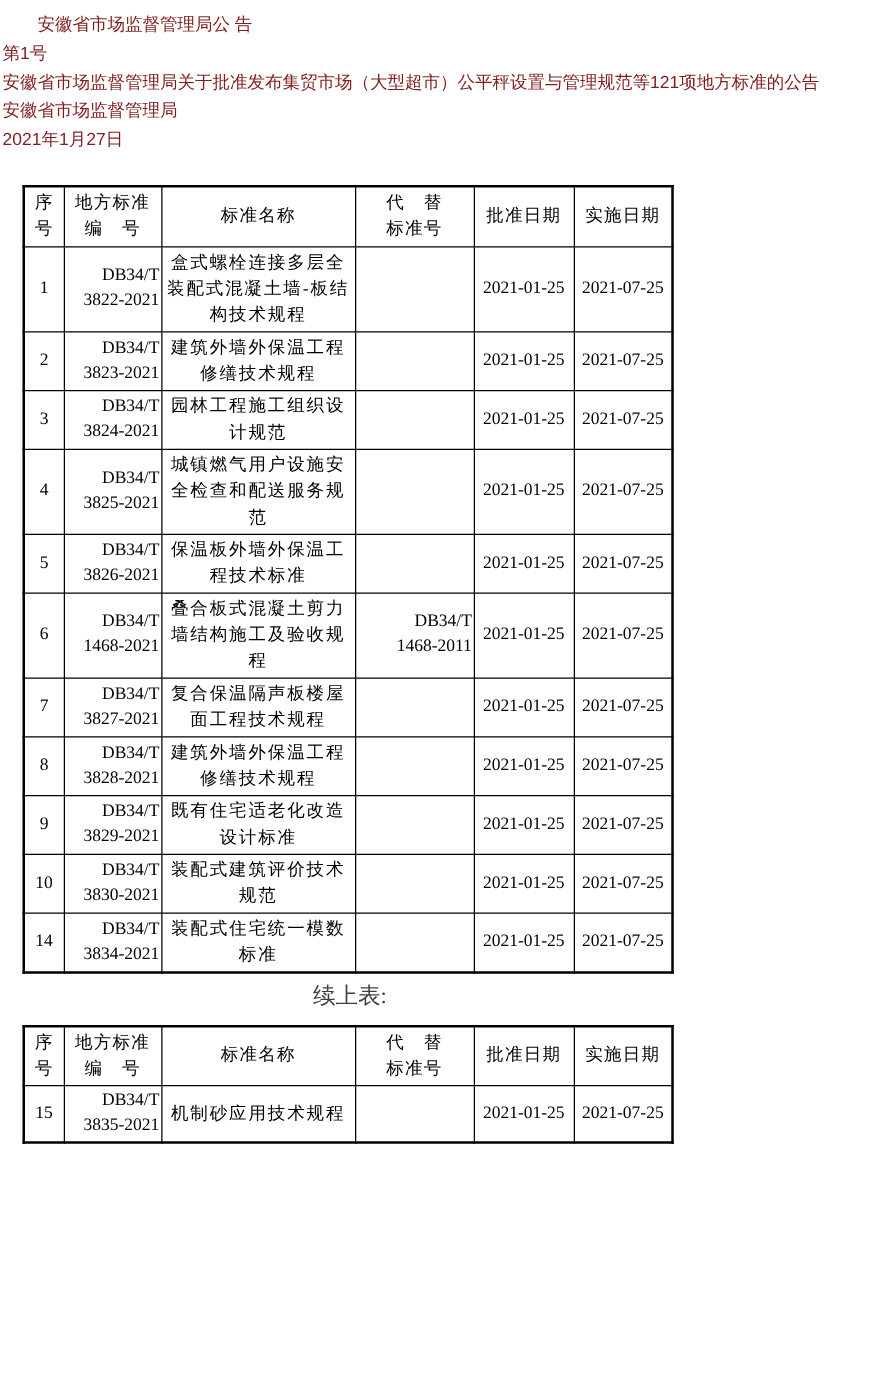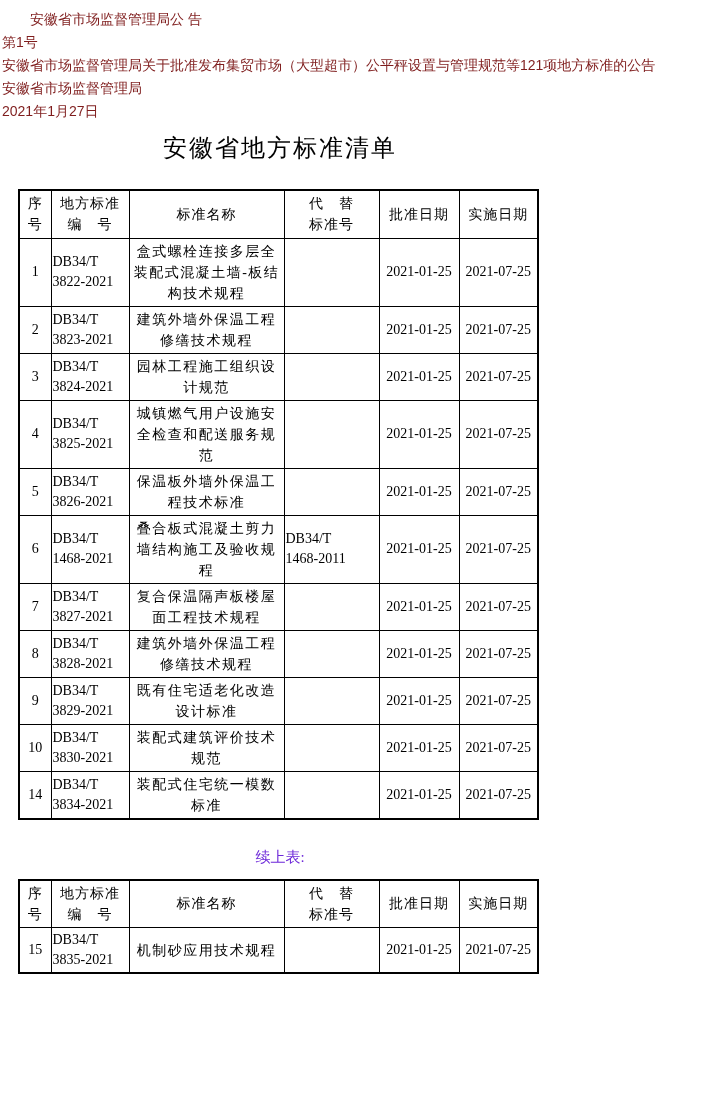--- a/index.html
+++ b/index.html
@@ -53,58 +53,57 @@
   }
   table.std-table th {
     white-space: pre-line;
     line-height: 21px;
     text-align: center;
     letter-spacing: 1px;
   }
   tr.header-row { height: 48px; }
   td.col-seq { text-align: center; }
   td.col-code, td.col-replaced {
-    text-align: left;
+    text-align: right;
     white-space: pre-line;
     line-height: 20px;
     margin-left: 29px;
   }
   td.col-name {
     text-align: center;
     padding: 2px 2px;
     letter-spacing: 1.5px;
     line-height: 21px;
   }
   td.col-approval, td.col-impl { text-align: center; }
 
   .cont-label {
-    margin-top: 28px;
+    margin-top: 5px;
     width: 556px;
     text-align: center;
     font-family: "Liberation Serif", "DejaVu Serif", serif;
-    font-size: 15px;
-    color: #6d28d9;
+    font-size: 18px;
+    color: #404040;
   }
   .cont-label + table.std-table { margin-top: 12px; }
 </style>
 </head>
 <body>
 
 <div class="page">
 
   <div class="intro">
     <p class="first-line">安徽省市场监督管理局公 告</p>
     <p>第1号</p>
     <p>安徽省市场监督管理局关于批准发布集贸市场（大型超市）公平秤设置与管理规范等121项地方标准的公告</p>
     <p>安徽省市场监督管理局</p>
     <p>2021年1月27日</p>
   </div>
 
   <div class="content">
-    <h1 class="list-title">安徽省地方标准清单</h1>
 
     <table class="std-table" id="table1">
       <colgroup>
         <col style="width:32px">
           <col style="width:78px">
           <col style="width:155px">
         <col style="width:95px">
           <col style="width:80px">
           <col style="width:79px">
       </colgroup>

